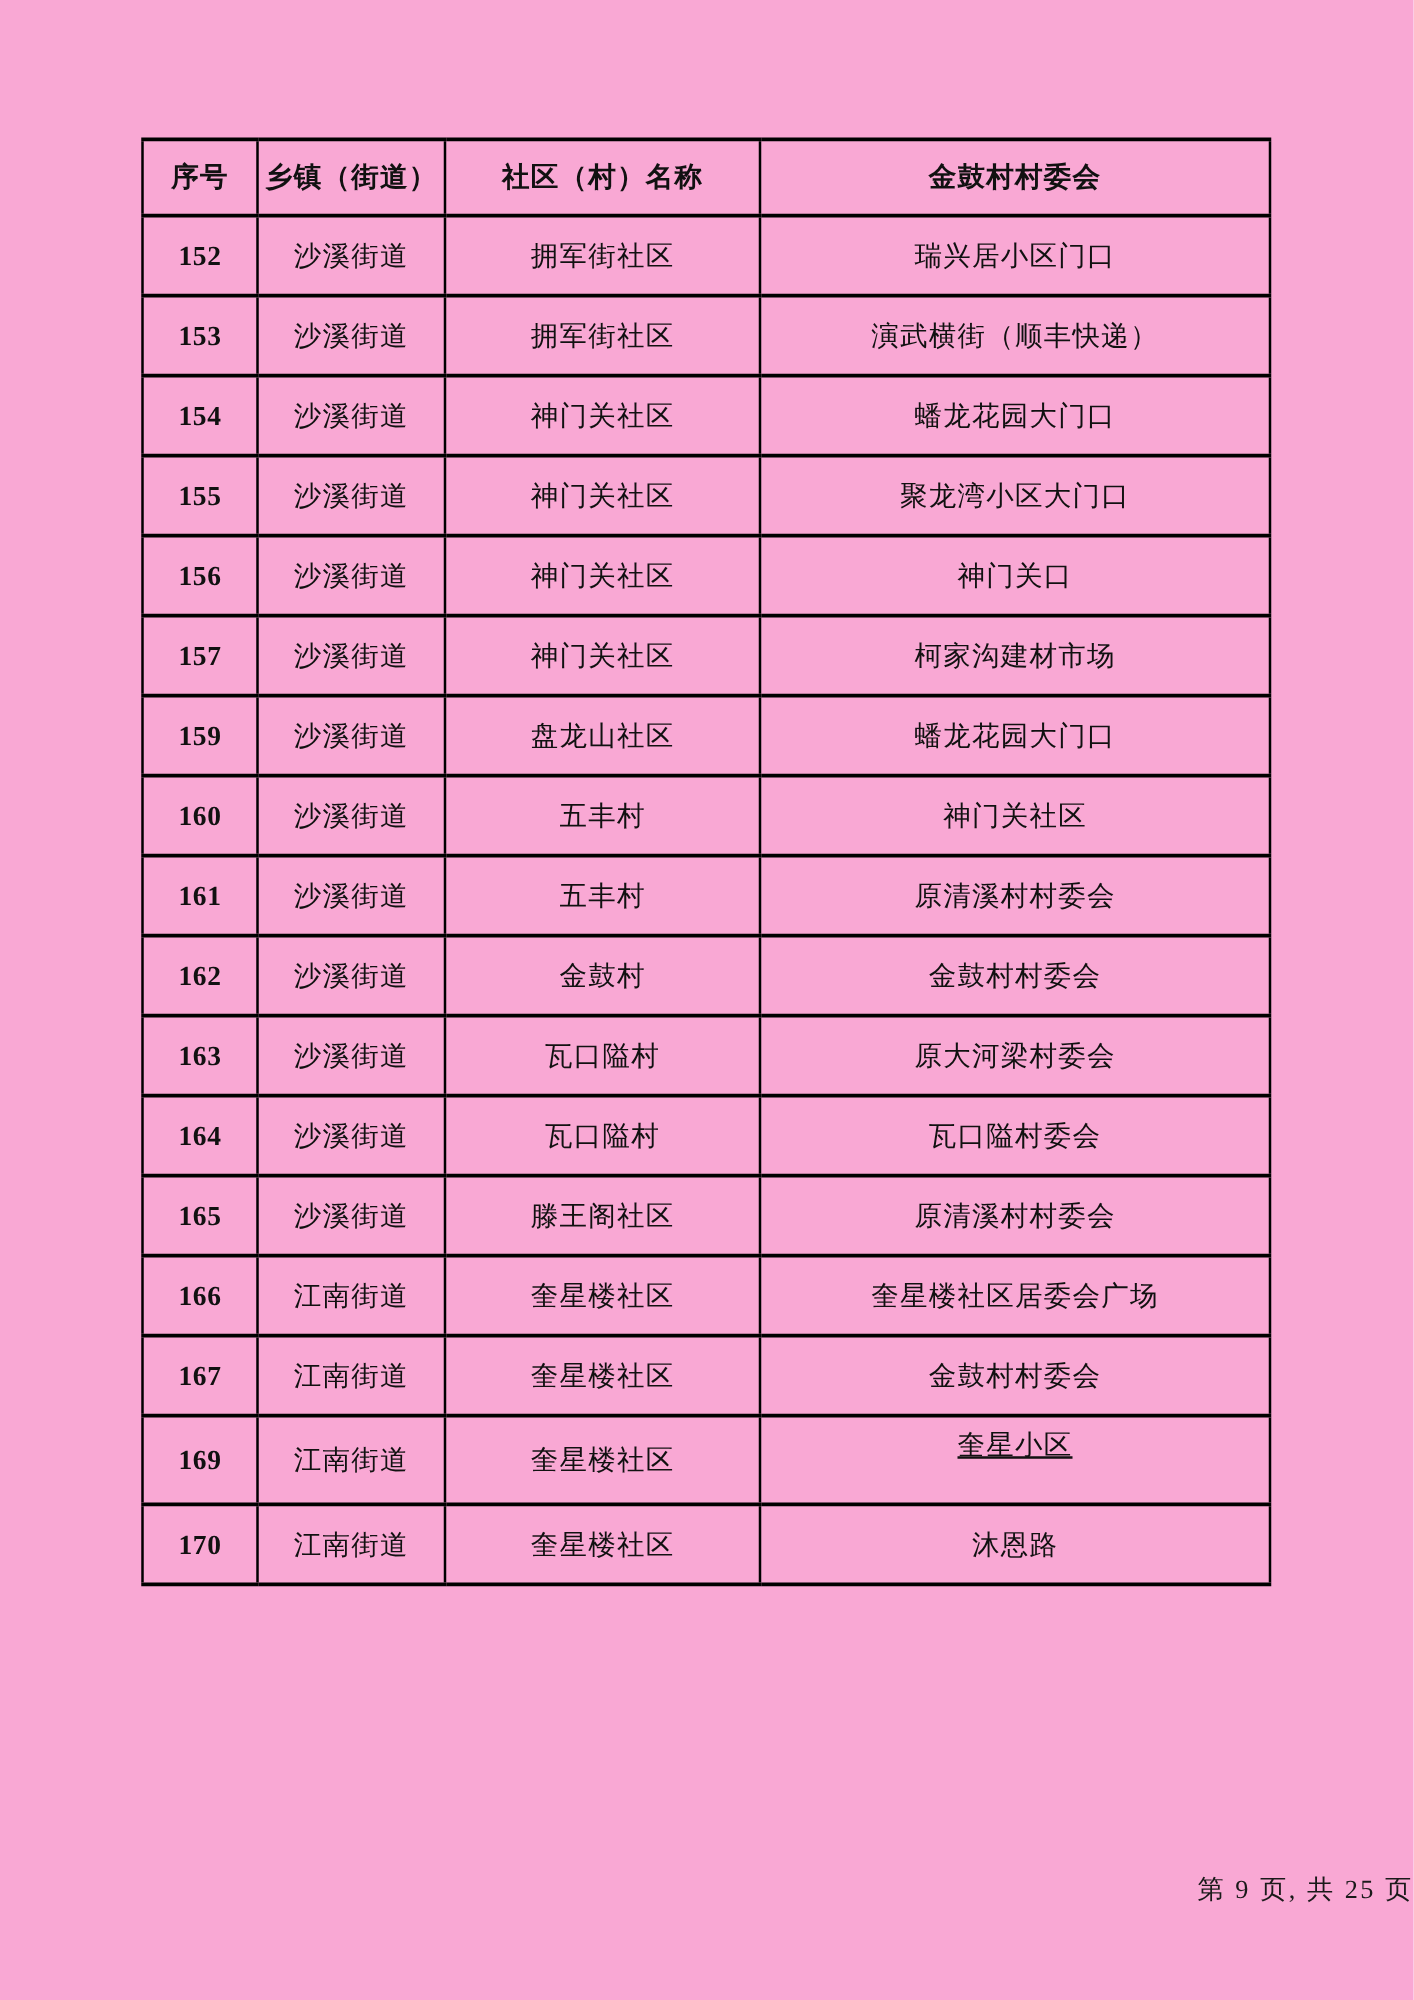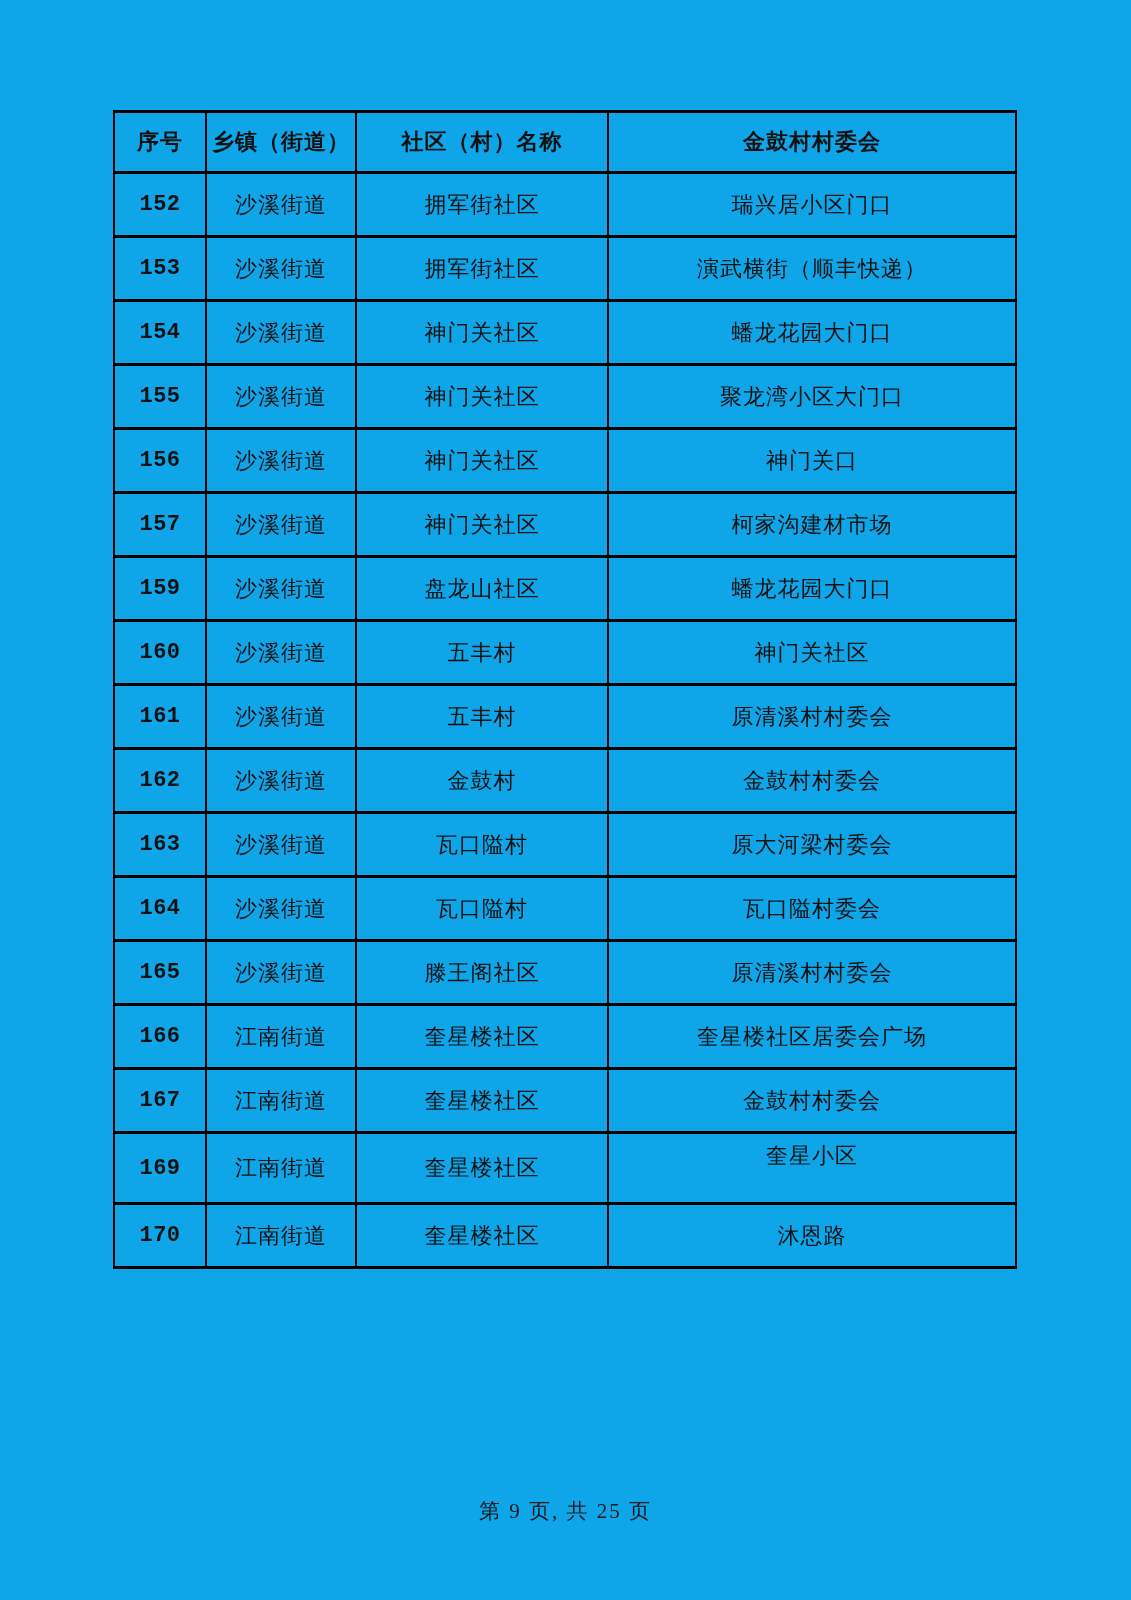--- a/index.html
+++ b/index.html
@@ -10,21 +10,21 @@
   body {
     width: 1131px;
     height: 1600px;
     position: relative;
     font-family: "Liberation Serif", "DejaVu Serif", serif;
     color: #111111;
   }
   .page {
     position: absolute;
     inset: 0;
-    background: #0ea5e9;
+    background: #f9a8d4;
     padding-left: 32px;
   }
   table.sampling {
     position: absolute;
     left: 113px;
     top: 110px;
     width: 902px;
     border-collapse: collapse;
     table-layout: fixed;
   }
@@ -46,32 +46,32 @@
     font-weight: bold;
     height: 58px;
   }
   table.sampling td {
     font-weight: normal;
     height: 61px;
   }
   table.sampling td.num {
     font-weight: bold;
     letter-spacing: 0.5px;
-    font-family: Liberation Mono, monospace;
   }
   table.sampling td.vtop {
     vertical-align: top;
     padding-top: 7px;
+    text-decoration: underline;
   }
   .footer {
     position: absolute;
     left: 0;
     top: 1497px;
     width: 1131px;
-    text-align: center;
+    text-align: right;
     font-size: 21px;
     letter-spacing: 2px;
     color: #1a1a1a;
   }
 </style>
 </head>
 <body>
 
 <div class="page">
 

